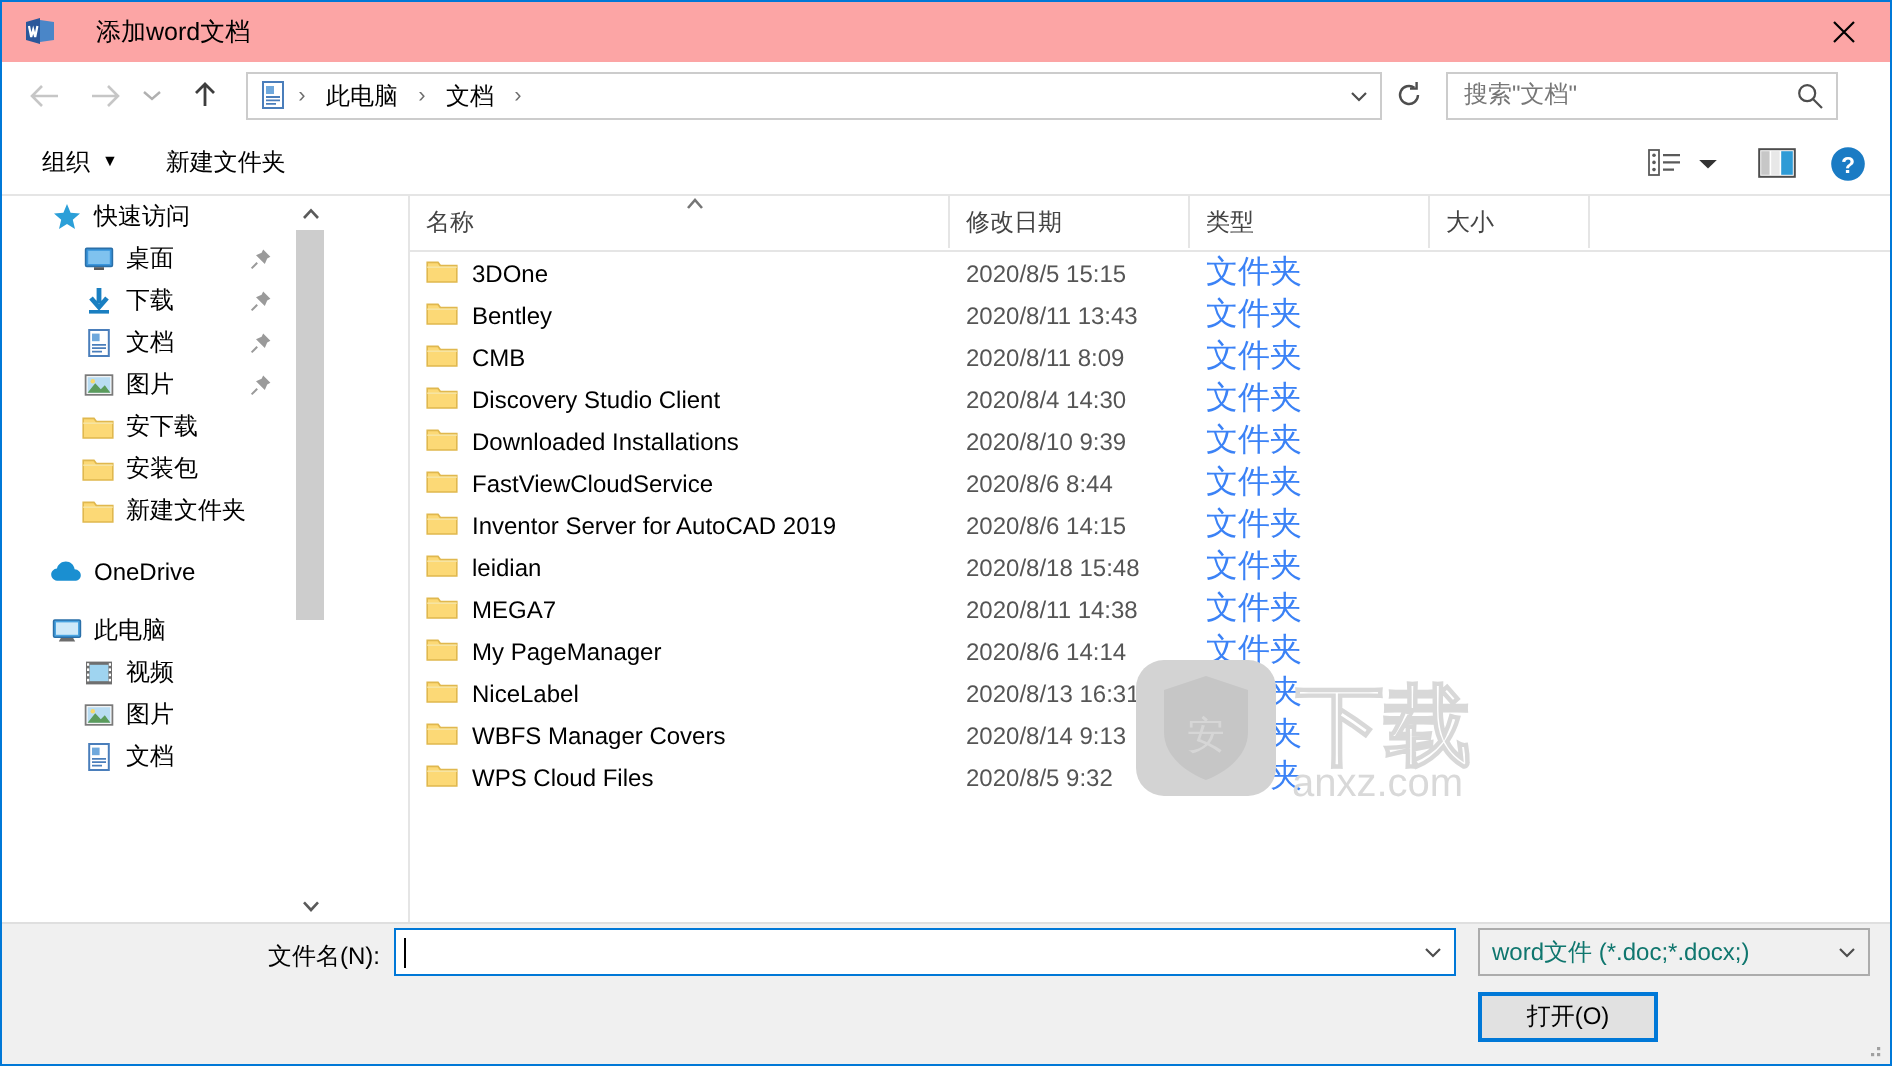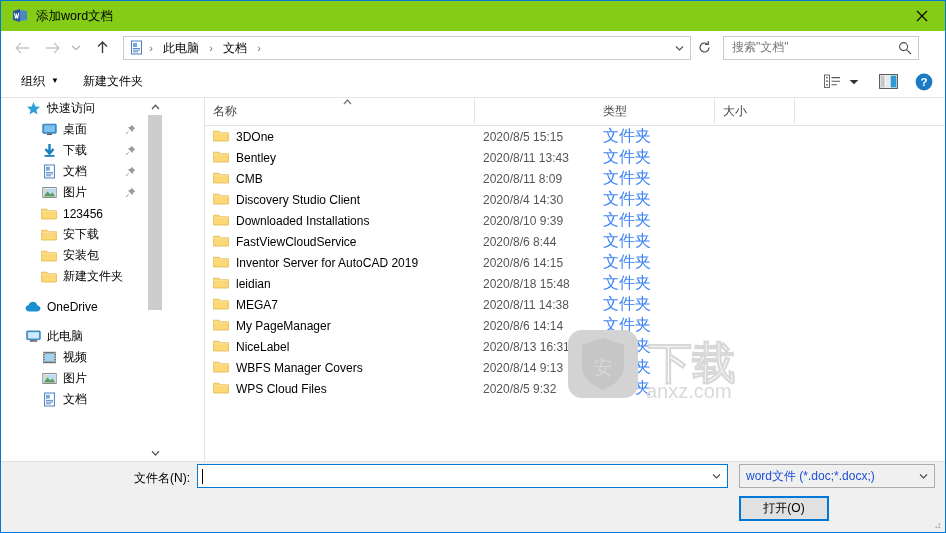--- a/index.html
+++ b/index.html
@@ -20,22 +20,22 @@
     box-sizing: border-box;
     border: 1px solid #0078d7;
     background: #ffffff;
     overflow: hidden;
   }
 
   
   .titlebar {
     position: absolute; left: 0; top: 0;
     width: 944px; height: 30px;
-    background: #84cc16;
-    display: flex; align-items: center;
+    background: #fca5a5;
+    display: flex; align-items: center; gap: 12px;
   }
   .title-icon {
     margin-left: 10px; width: 18px; height: 18px;
     position: relative;
     display: flex; align-items: center; justify-content: center;
   }
   .title-text {
     margin-left: 7px;
     font-size: 12.5px;
     color: #000;
@@ -303,21 +303,21 @@
     position: absolute; left: 738px; top: 463px;
     width: 196px; height: 24px;
     border: 1px solid #acacac;
     background: #f0f0f0;
     box-sizing: border-box;
     display: flex; align-items: center;
     cursor: default;
   }
   .filter-text {
     margin-left: 6px;
-    font-size: 12px; color: #1d4ed8;
+    font-size: 12px; color: #0f766e;
     white-space: nowrap;
   }
   .filter-caret {
     position: absolute; right: 6px; top: 8px;
   }
   .btn {
     position: absolute;
     width: 90px; height: 25px;
     font-size: 12px; color: #000;
     display: flex; align-items: center; justify-content: center;
@@ -524,29 +524,20 @@
             <circle cx="4.4" cy="5.6" r="1.1" fill="#f5d96b"></circle>
           </svg>
         </span>
         <span class="nav-lbl">图片</span>
         <span class="nav-pin">
           <svg width="11" height="11" viewBox="0 0 11 11">
             <path d="M6.6 0.8 L10.2 4.4 L8.6 5.2 L7.4 8 L3 3.6 L5.8 2.4 Z" fill="#9a9a9a"></path>
             <path d="M3.6 7.4 L0.8 10.2" stroke="#9a9a9a" stroke-width="1"></path>
           </svg>
         </span>
-      </div>
-      <div class="nav-item lvl1">
-        <span class="nav-ico">
-          <svg width="16" height="13" viewBox="0 0 16 13">
-            <path d="M0.6 2.2 L6 2.2 L7.2 3.8 L15.4 3.8 L15.4 12 L0.6 12 Z" fill="#fcd976" stroke="#e0b84e" stroke-width="0.8"></path>
-            <path d="M0.6 4.6 L15.4 4.6" stroke="#f7e6a8" stroke-width="0.7"></path>
-          </svg>
-        </span>
-        <span class="nav-lbl">123456</span>
       </div>
       <div class="nav-item lvl1">
         <span class="nav-ico">
           <svg width="16" height="13" viewBox="0 0 16 13">
             <path d="M0.6 2.2 L6 2.2 L7.2 3.8 L15.4 3.8 L15.4 12 L0.6 12 Z" fill="#fcd976" stroke="#e0b84e" stroke-width="0.8"></path>
             <path d="M0.6 4.6 L15.4 4.6" stroke="#f7e6a8" stroke-width="0.7"></path>
           </svg>
         </span>
         <span class="nav-lbl">安下载</span>
       </div>
@@ -645,20 +636,23 @@
   </div>
 
   <div class="listpane">
     <div class="colheader">
       <svg class="sort-caret" viewBox="0 0 9 6">
         <path d="M1 5 L4.5 1 L8 5" stroke="#767676" stroke-width="1.3" fill="none"></path>
       </svg>
     <div class="colh" style="left: 0px; width: 270px;">
           <span>名称</span>
         </div>
+        <div class="colh" style="left: 270px; width: 120px;">
+          <span>修改日期</span>
+        </div>
         <div class="colh" style="left: 390px; width: 120px;">
           <span>类型</span>
         </div>
         <div class="colh" style="left: 510px; width: 80px;">
           <span>大小</span>
         </div>
       </div>
     <div class="rows">
         <div class="row">
           <div class="cell-name">

